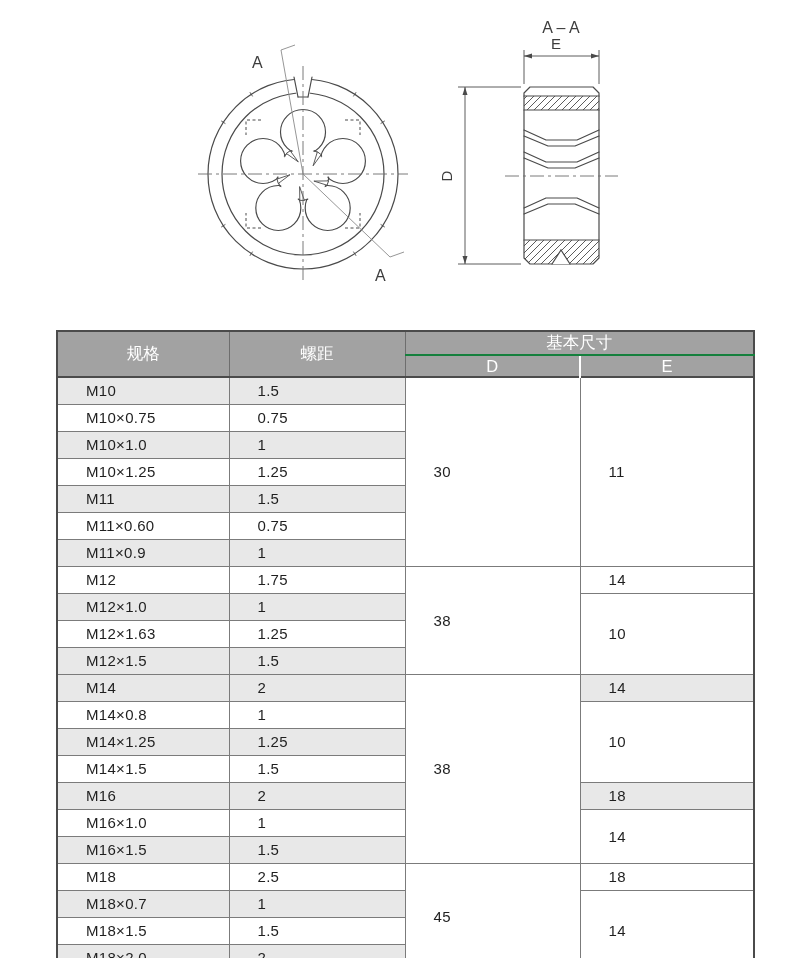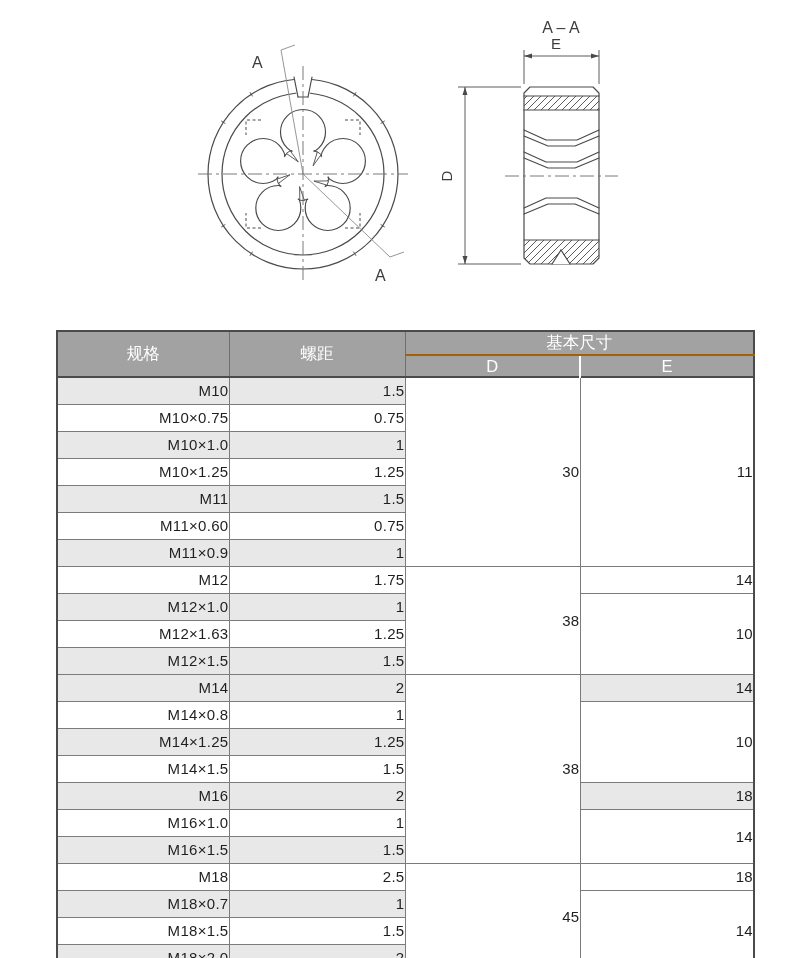--- a/index.html
+++ b/index.html
@@ -24,23 +24,23 @@
   .arr{fill:var(--line); stroke:none;}
   .lbl{font-family:"Liberation Sans","DejaVu Sans",sans-serif; font-size:16px; fill:#3d3d3d;}
   .lbl-sm{font-family:"Liberation Sans","DejaVu Sans",sans-serif; font-size:15px; fill:#3d3d3d;}
 
   table.spec{position:absolute; left:56px; top:330px; width:697px; border-collapse:collapse;
     table-layout:fixed; font-size:15px; color:var(--text); background:#ffffff;
     border:2px solid var(--outer-border);}
   table.spec th{background:var(--header-bg); color:var(--header-text); font-weight:normal;
     font-size:16.5px; height:22px; border:1px solid #6e6e6e; text-align:center; vertical-align:middle;}
   table.spec thead{border-bottom:2px solid var(--outer-border);}
-  table.spec th.bsz{border-bottom:2px solid #a16207;}
+  table.spec th.bsz{border-bottom:2px solid #15803d;}
   table.spec th.sub-d{border-right:2px solid #ffffff;}
-  table.spec td{border:1px solid var(--border); text-align:right; vertical-align:middle;
+  table.spec td{border:1px solid var(--border); text-align:left; vertical-align:middle;
     height:27px; background:var(--row-white); letter-spacing:0.3px;padding-left:28px;}
   table.spec tr.shaded td{background:var(--row-shaded);}
   table.spec td.merged{background:#ffffff !important;}
 </style>
 </head>
 <body>
 
 <div class="page">
 
   <div class="drawing-area">

